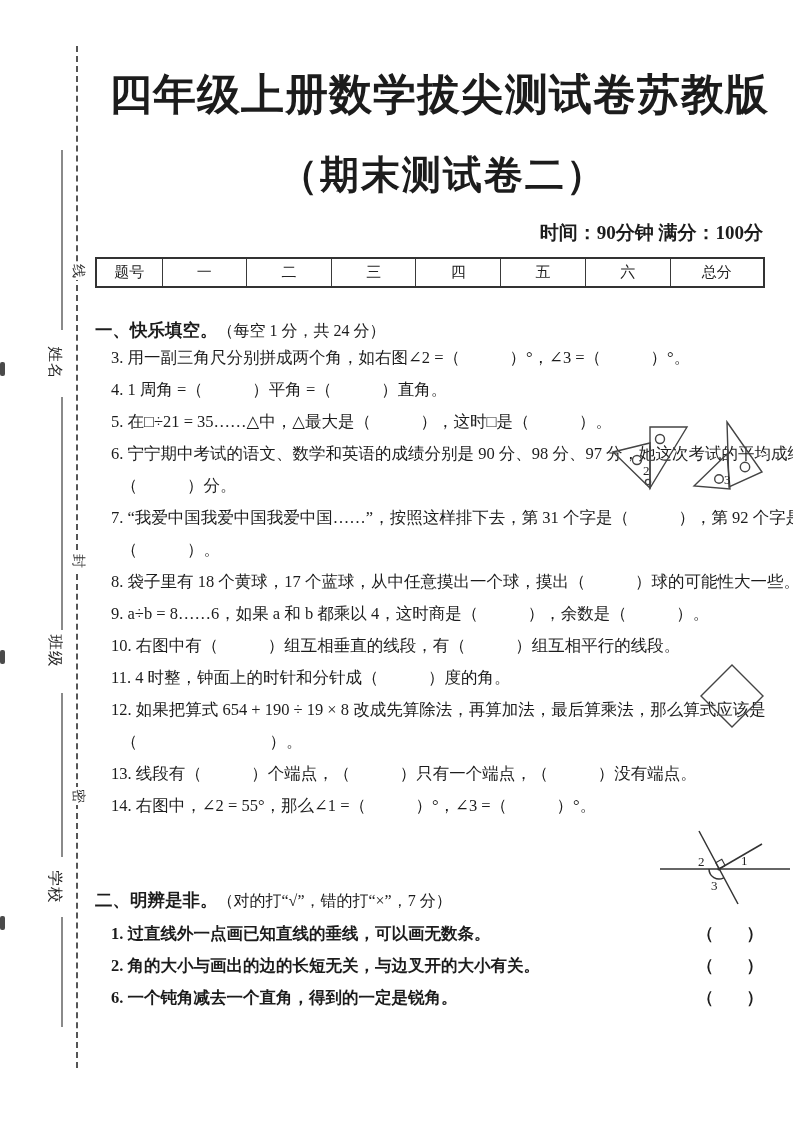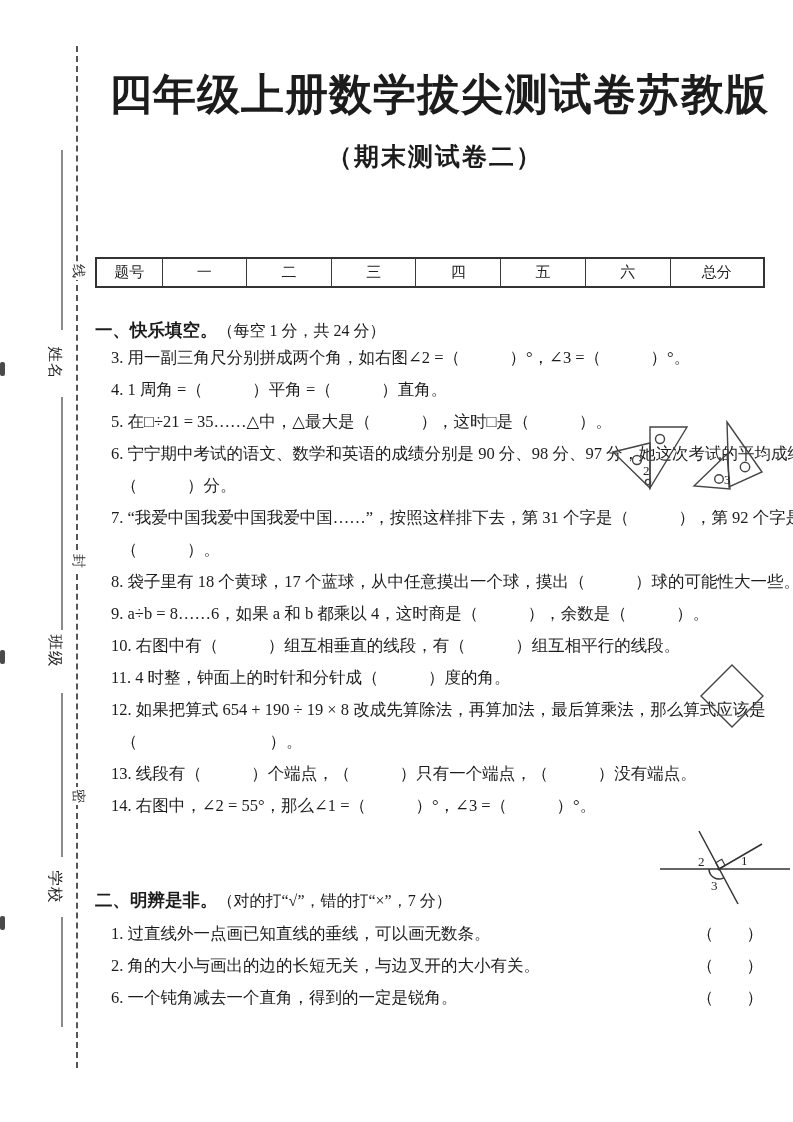--- a/index.html
+++ b/index.html
@@ -19,22 +19,22 @@
     position:absolute;left:36px;width:38px;height:18px;line-height:18px;text-align:center;
     font-size:15.5px;color:#222;letter-spacing:1px;transform:rotate(90deg);white-space:nowrap;
   }
   .edge-mark{position:absolute;left:0;width:5px;height:14px;background:#2a2a2a;border-radius:2px;opacity:.85;}
   
   .title{
     position:absolute;left:85px;top:62px;width:700px;margin:4px;text-align:center;
     font-size:43px;font-weight:700;letter-spacing:1px;white-space:nowrap;
   }
   .subtitle{
-    position:absolute;left:85px;top:140px;width:700px;margin:0;text-align:center;
-    font-size:25px;font-weight:700;letter-spacing:2px;white-space:nowrap;
+    position:absolute;left:85px;top:140px;width:700px;margin:8px;text-align:center;
+    font-size:39px;font-weight:700;letter-spacing:2px;white-space:nowrap;
   }
   .meta{
     position:absolute;right:30px;top:220px;font-size:19px;font-weight:700;white-space:nowrap;
   }
   
   table.score{
     position:absolute;left:95px;top:257px;width:670px;border-collapse:collapse;
     border:2px solid #333;table-layout:fixed;padding-left:16px;
   }
   table.score td{
@@ -42,21 +42,21 @@
     height:25px;padding:0;
   }
   table.score tr:first-child td{height:27px;}
   
   .sec-head{position:absolute;left:95px;width:670px;height:28px;line-height:28px;white-space:nowrap;}
   .sec-head .h{font-size:17.5px;font-weight:700;}
   .sec-head .note{font-size:16px;font-weight:400;}
   .qlines{position:absolute;left:95px;width:676px;}
   .qline{height:32px;line-height:32px;padding-left:16px;font-size:16.5px;white-space:nowrap;}
   .qline.cont{padding-left:26px;}
-  .s2items{position:absolute;left:95px;width:670px;}
+  .s2items{position:absolute;left:95px;width:670px;font-weight:bold;}
   .s2row{position:relative;height:32px;line-height:32px;padding-left:16px;font-size:16.5px;white-space:nowrap;}
   .s2row .ans{position:absolute;right:2px;top:0;}
   
   .fig{position:absolute;}
   .fig svg{display:block;}
   .fig text{font-family:"Liberation Serif","DejaVu Serif",serif;fill:#222;}
 </style>
 </head>
 <body>
 
@@ -75,20 +75,21 @@
   <div class="seal-label" style="top:354px;">姓名</div>
   <div class="seal-label" style="top:642px;">班级</div>
   <div class="seal-label" style="top:878px;">学校</div>
 
   <div class="edge-mark" style="top:362px;"></div>
   <div class="edge-mark" style="top:650px;"></div>
   <div class="edge-mark" style="top:916px;"></div>
 
   <h1 class="title">四年级上册数学拔尖测试卷苏教版</h1>
   <h2 class="subtitle">（期末测试卷二）</h2>
+  <div class="meta">时间：90分钟  满分：100分</div>
 
   <table class="score">
     <colgroup>
       <col style="width:66px">
         <col>
         <col>
         <col>
         <col>
         <col>
         <col>

